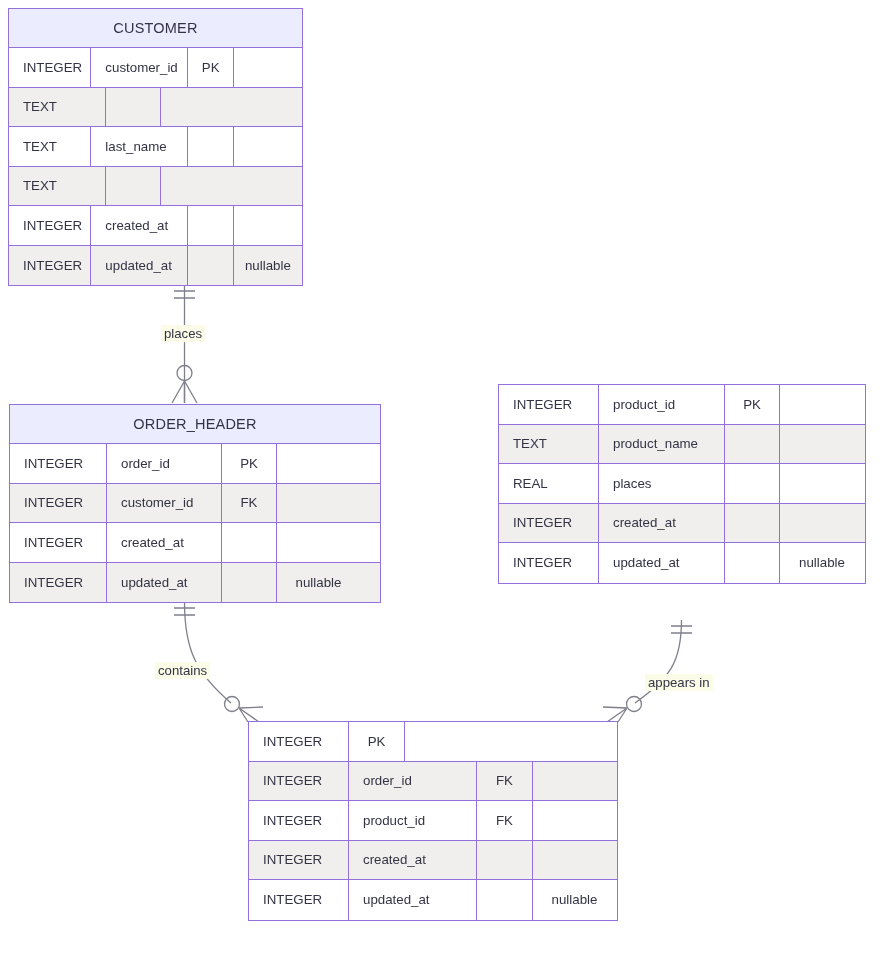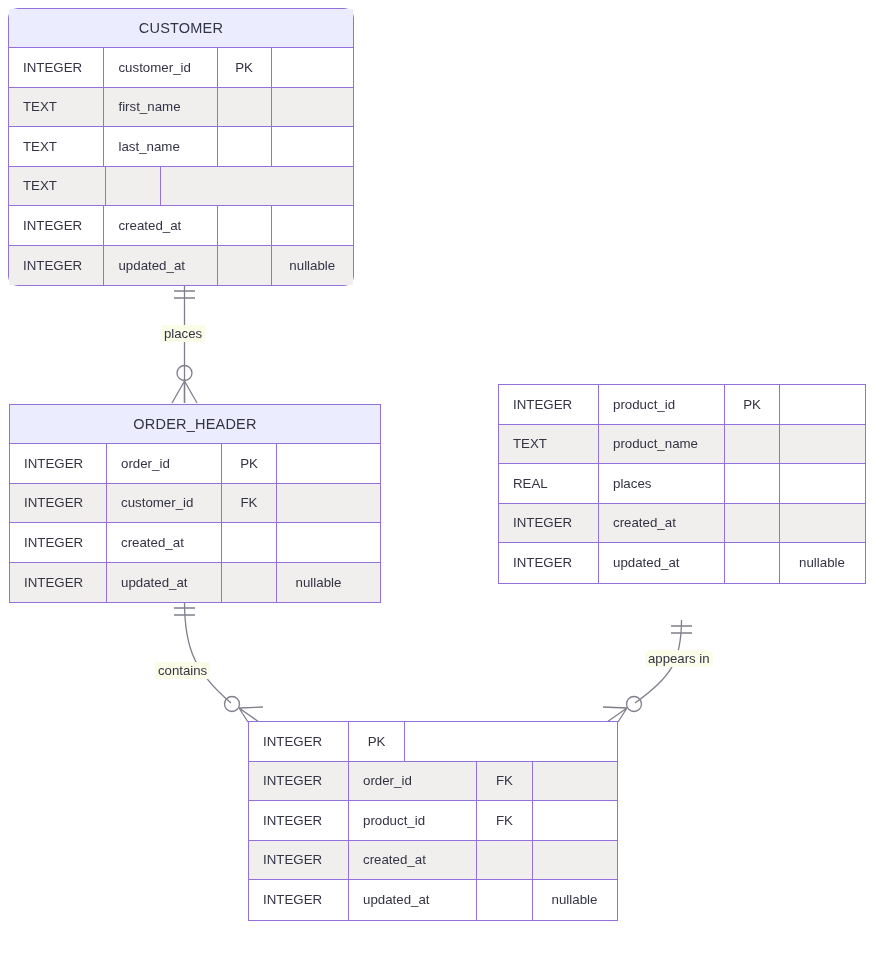--- a/index.html
+++ b/index.html
@@ -136,34 +136,33 @@
     <g>
       <path class="edge-path" d="M 681.5 620 C 681.5 662 670 678 635 703"></path>
       <path class="edge-marker" d="M 671 626 L 692 626 M 671 633 L 692 633"></path>
       <circle class="edge-marker" cx="634" cy="704" r="7.5"></circle>
       <path class="edge-marker" d="M 627 708 L 603 707 M 627 708 L 607 722 M 627 708 L 618 722"></path>
     </g>
   </svg>
 
   <div class="edge-label" style="left:161px; top:325px;">places</div>
   <div class="edge-label" style="left:155px; top:662px;">contains</div>
-  <div class="edge-label" style="left:645px; top:650px;border-radius:6px;">appears in</div>
-
-  <div class="entity" style="left:8px; top:8px; width:346px;border-radius:10px;">
+  <div class="edge-label" style="left:645px; top:674px;">appears in</div>
+
+  <div class="entity" style="left:8px; top:8px; width:295px;">
     <div class="entity-title">CUSTOMER</div>
     <div>
       <div class="attr-row">
         <div class="cell cell-type" style="width:97px">INTEGER</div>
         <div class="cell cell-name" style="width:115px">customer_id</div>
         <div class="cell cell-key" style="width:55px">PK</div>
         <div class="cell cell-comment" style="width:83px"></div>
       </div>
       <div class="attr-row alt">
         <div class="cell cell-type" style="width:97px">TEXT</div>
-        <div class="cell cell-name" style="width:115px">first_name</div>
         <div class="cell cell-key" style="width:55px"></div>
         <div class="cell cell-comment" style="width:83px"></div>
       </div>
       <div class="attr-row">
         <div class="cell cell-type" style="width:97px">TEXT</div>
         <div class="cell cell-name" style="width:115px">last_name</div>
         <div class="cell cell-key" style="width:55px"></div>
         <div class="cell cell-comment" style="width:83px"></div>
       </div>
       <div class="attr-row alt">

